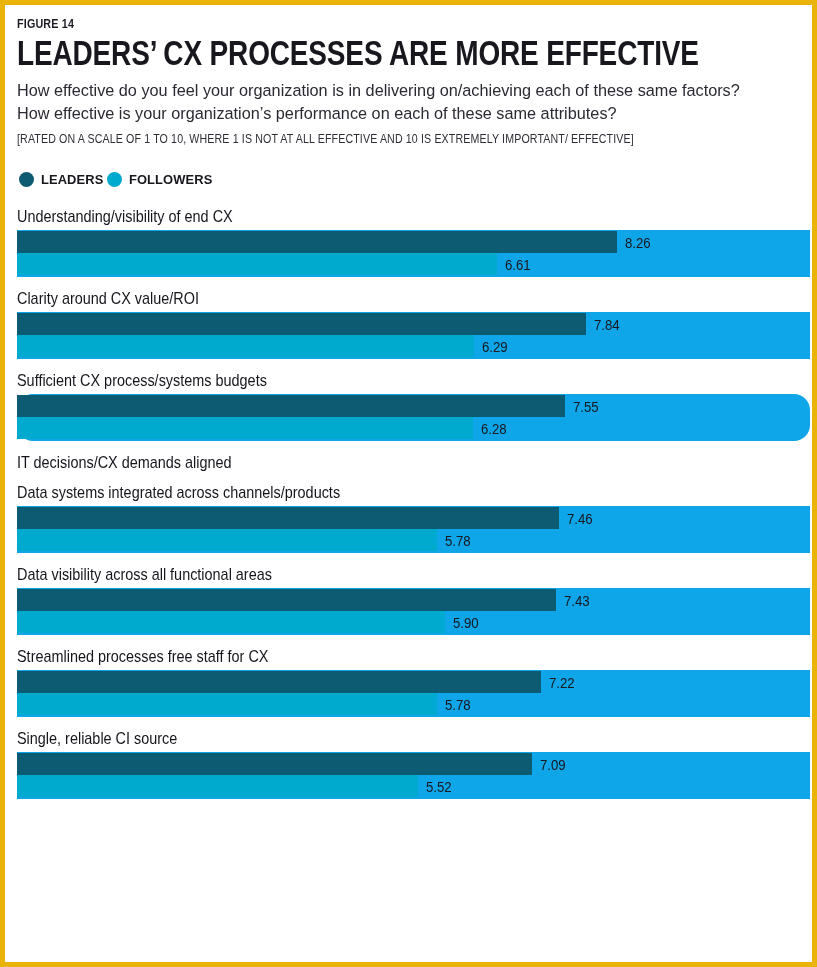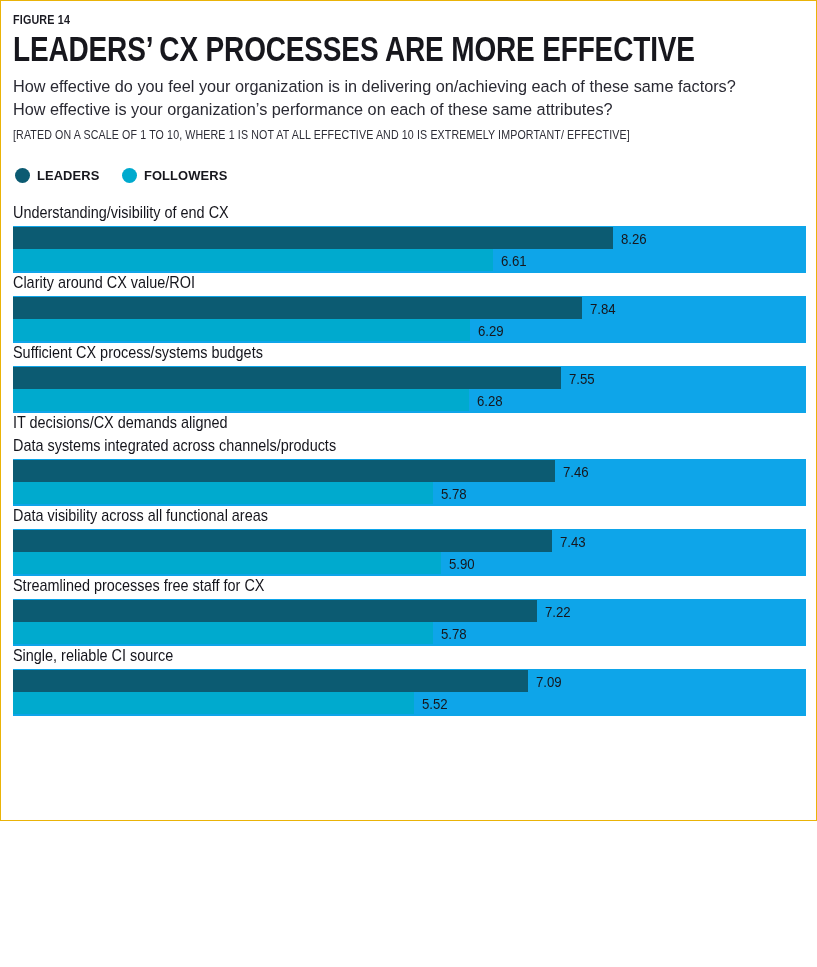--- a/index.html
+++ b/index.html
@@ -10,22 +10,22 @@
   body {
     width: 817px;
     height: 967px;
     font-family: "Liberation Sans", sans-serif;
     color: #1b1b23;
     overflow: hidden;
   }
   .figure-frame {
     box-sizing: border-box;
     width: 817px;
-    height: 821px;
-    border: 1px solid #eab308;
+    height: 967px;
+    border: 5px solid #eab308;
     background: #ffffff;
     padding: 10px 12px 10px 12px;
   }
 
   
   .fig-number {
     font-family: "Liberation Sans Narrow", "Liberation Sans", sans-serif;
     font-weight: bold;
     font-size: 12.5px;
     letter-spacing: 0.2px;
@@ -64,21 +64,21 @@
     transform: scaleX(0.845);
     transform-origin: left center;
     white-space: nowrap;
     margin: 0 0 2px 0;
   }
 
   
   .legend {
     display: flex;
     align-items: center;
-    gap: 19px;
+    gap: 0;
     margin: 26px 0 20px 2px;
   }
   .legend-item {
     display: flex;
     align-items: center;
     gap: 7px;
   }
   .legend-swatch {
     width: 15px;
     height: 15px;
@@ -93,20 +93,21 @@
     color: #17171d;
     transform: scaleX(0.95);
     transform-origin: left center;
   }
 
   
   .chart {
     margin: 0;
   }
   .bar-group {
+    margin-bottom: 12px;
   }
   .group-label {
     font-family: "Liberation Sans Narrow", "Liberation Sans", sans-serif;
     font-size: 16.4px;
     line-height: 1.1;
     color: #15151c;
     transform: scaleX(0.88);
     transform-origin: left center;
     white-space: nowrap;
     margin-bottom: 5px;
@@ -186,21 +187,21 @@
         <div class="group-label">Clarity around CX value/ROI</div>
         <div class="track" style="width: 793px;">
           <div class="bar leader" style="width: 569.184px; background: rgb(12, 91, 114);"></div>
           <div class="bar-value leader" style="left: 577.184px;">7.84</div>
           <div class="bar follower" style="width: 456.654px; background: rgb(0, 170, 206);"></div>
           <div class="bar-value follower" style="left: 464.654px;">6.29</div>
         </div>
       </div>
       <div class="bar-group">
         <div class="group-label">Sufficient CX process/systems budgets</div>
-        <div class="track" style="width: 793px;">
+        <div class="track" style="width: 793px; border-radius: 16px;">
           <div class="bar leader" style="width: 548.13px; background: rgb(12, 91, 114);"></div>
           <div class="bar-value leader" style="left: 556.13px;">7.55</div>
           <div class="bar follower" style="width: 455.928px; background: rgb(0, 170, 206);"></div>
           <div class="bar-value follower" style="left: 463.928px;">6.28</div>
         </div>
       </div>
       <div class="bar-group">
         <div class="group-label">IT decisions/CX demands aligned</div>
       </div>
       <div class="bar-group">

